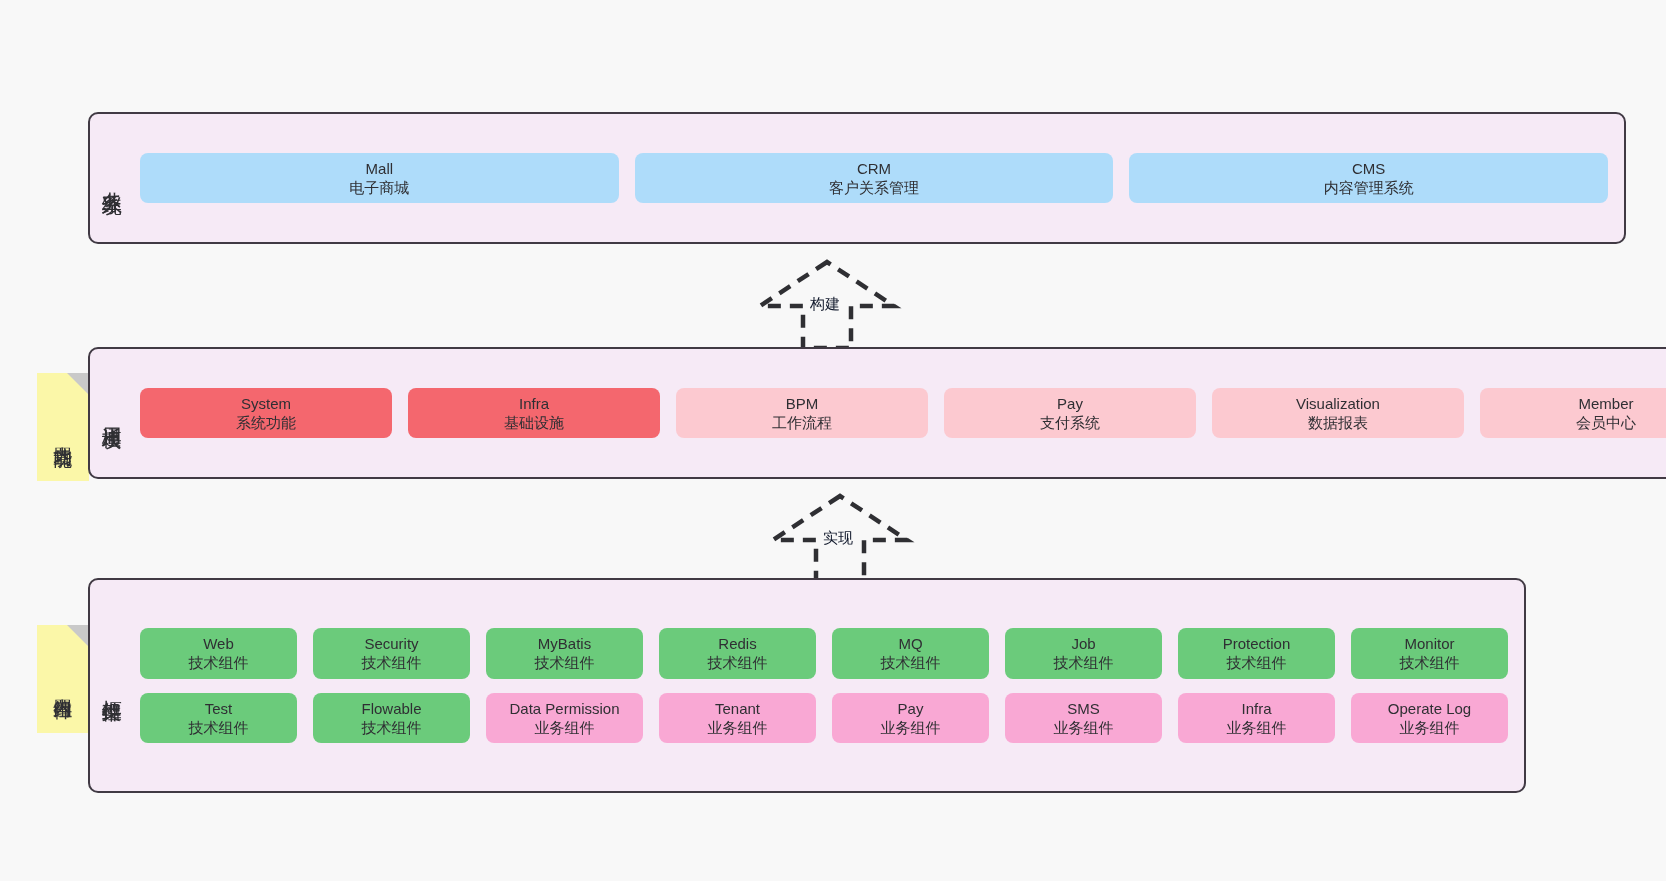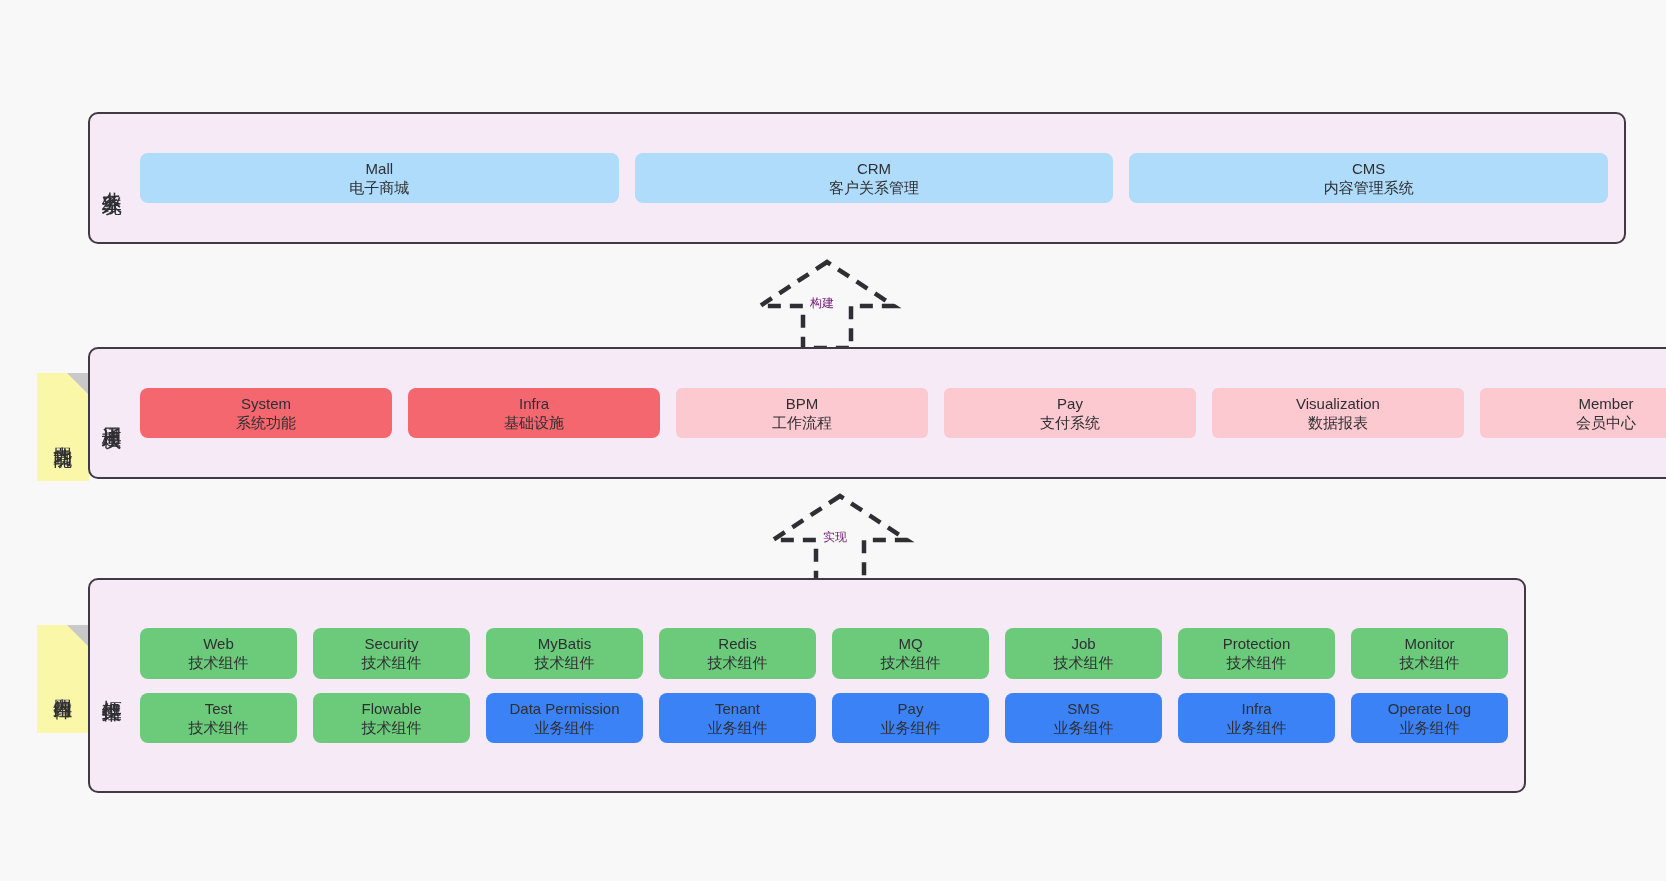--- a/index.html
+++ b/index.html
@@ -65,23 +65,23 @@
     box-sizing:border-box;
     padding:6px 4px;
     min-width:0;
   }
   .cell .t1{white-space:normal;}
   .cell .t2{white-space:nowrap;}
 
   
   .c-blue      {background:#aedcfa;}
   .c-red       {background:#f4676e;}
-  .c-pink      {background:#fcc9d0;border-radius:6px;}
+  .c-pink      {background:#fcc9d0;}
   .c-green     {background:#6bcb7b;}
-  .c-greenlight{background:#3b82f6;text-align:center;}
+  .c-greenlight{background:#f9a8d4;text-align:center;}
 
   
   .note{
     position:absolute;
     background:#fbf7a8;
     box-sizing:border-box;
     display:flex;
     align-items:center;
     justify-content:center;
     font-size:19px;
@@ -99,22 +99,22 @@
     border-left:22px solid transparent;
     border-top:22px solid #c9c9c9;
   }
   .note .noteinner{transform:translateY(6px);}
 
   
   .arrow{position:absolute;}
   .arrow svg{display:block;overflow:visible;}
   .arrow-label{
     position:absolute;
-    font-size:12px;
-    color:#701a75;
+    font-size:15px;
+    color:#0f172a;
     white-space:nowrap;
     background:transparent;
   }
 </style>
 </head>
 <body>
 
 <div id="stage">
 
   <div class="panel" id="panel-0" style="left:88px;top:112px;width:1538px;height:132px;">

